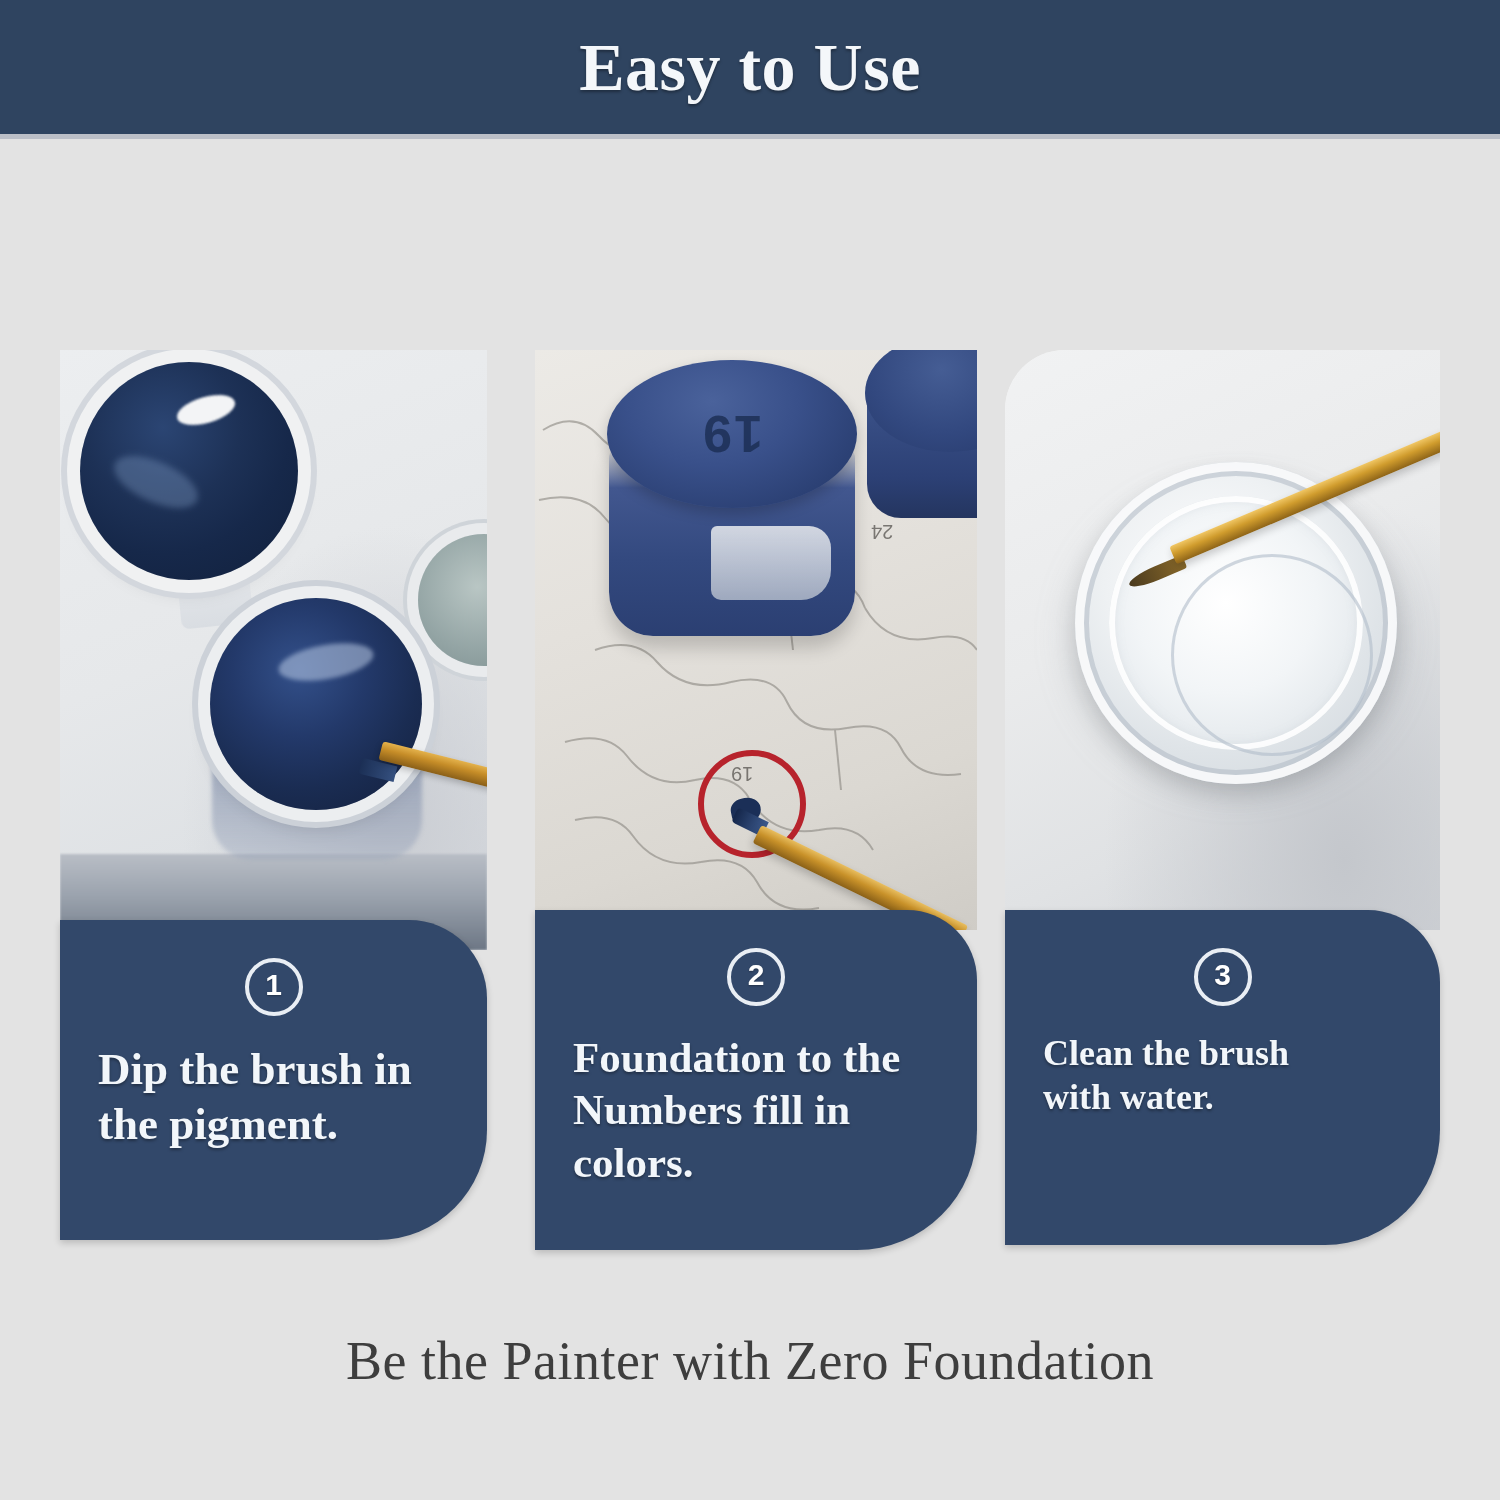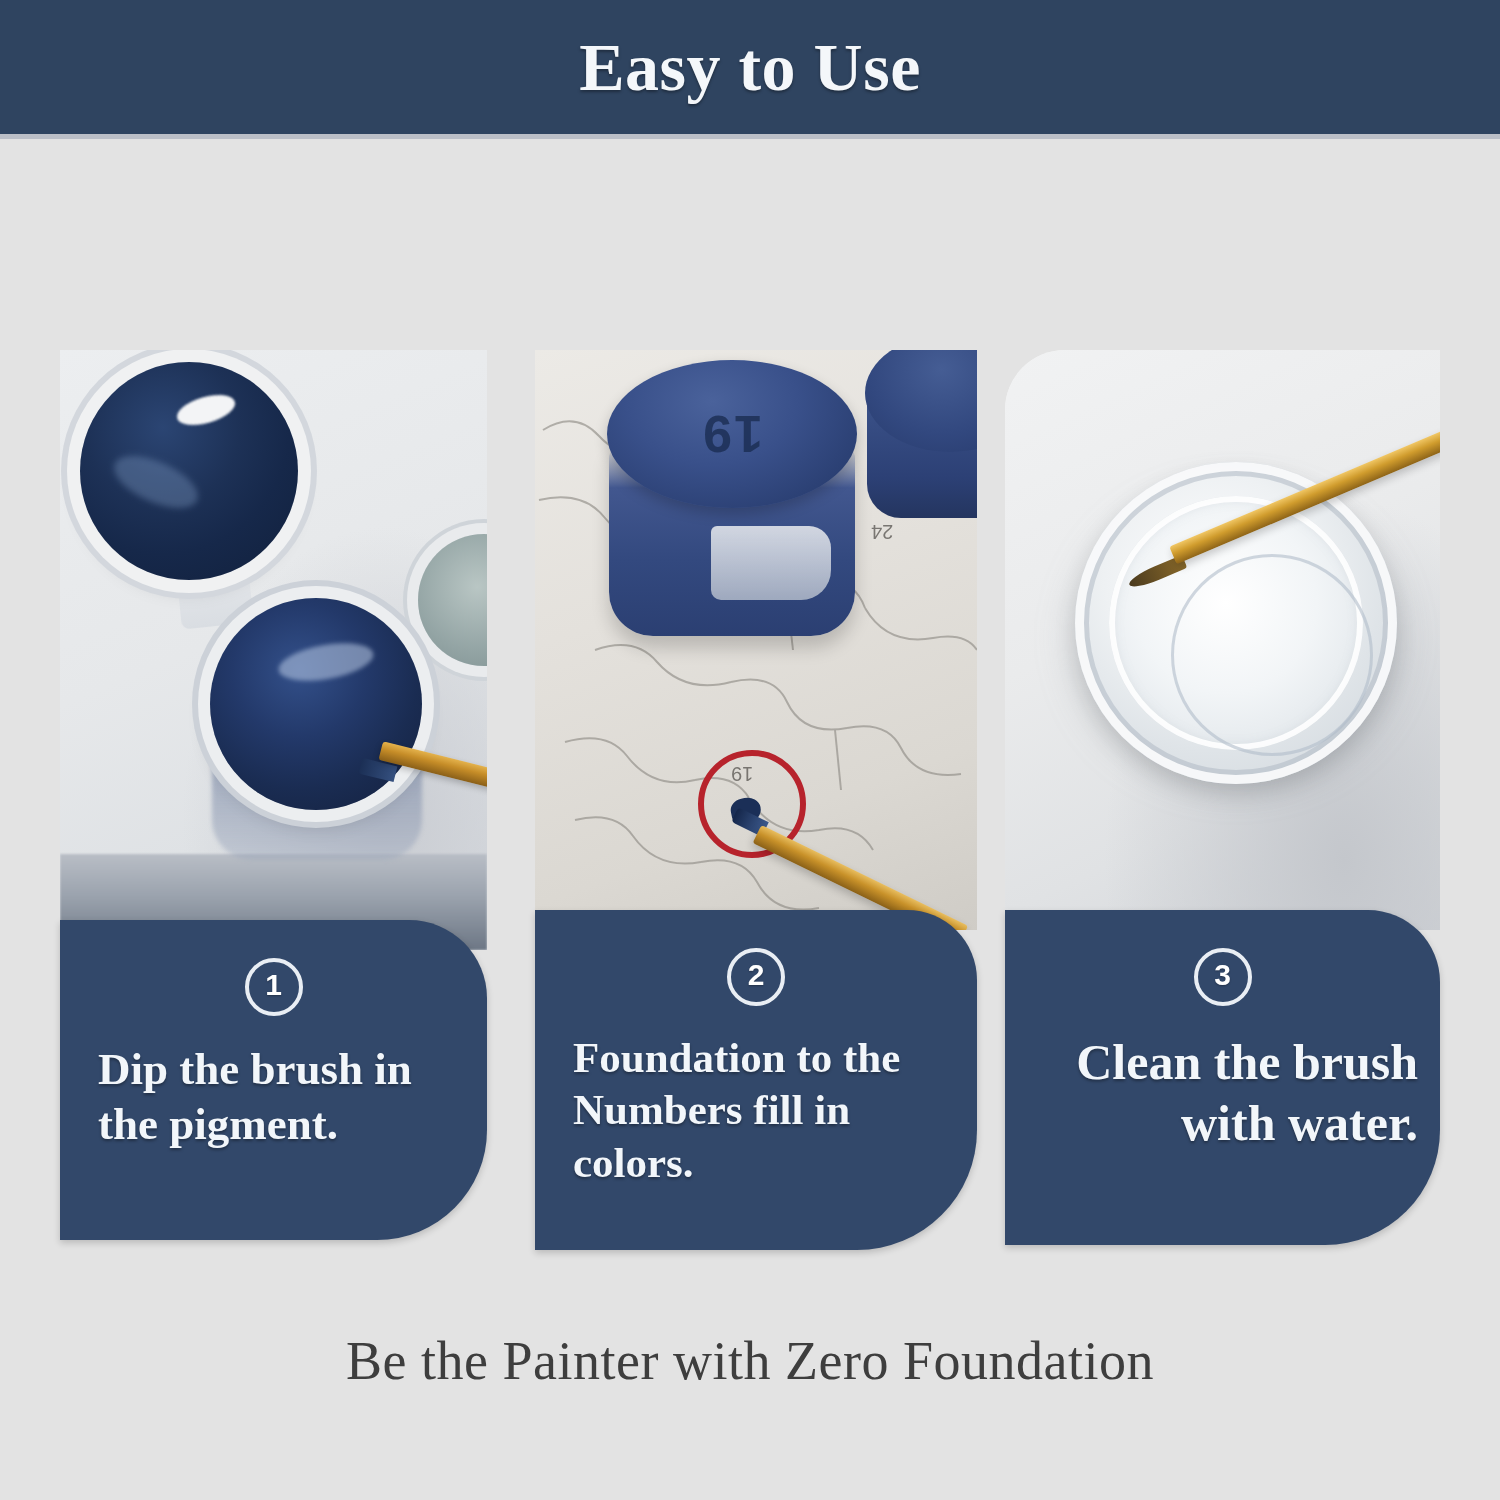--- a/index.html
+++ b/index.html
@@ -254,21 +254,21 @@
     text-shadow:0 1px 2px rgba(0,0,0,.3);
   }
   .cap-text{
     margin:26px 0 0 38px;padding-right:22px;
     font-family:"Liberation Serif", serif;
     font-size:45px;font-weight:700;line-height:1.22;
     color:#f2f6fa;text-shadow:0 2px 3px rgba(0,0,0,.35);
     white-space:pre-line;
   }
   .step-2 .cap-text{font-size:43px;}
-  .step-3 .cap-text{font-size:50px;text-align:right;}
+  .step-3 .cap-text{font-size:36px;}
 
   
   .footer{
     position:absolute;left:0;top:1330px;width:1500px;text-align:center;
     font-family:"Liberation Serif", serif;
     font-size:54px;color:#3e3e3e;letter-spacing:.5px;
   }
 </style>
 </head>
 <body>

